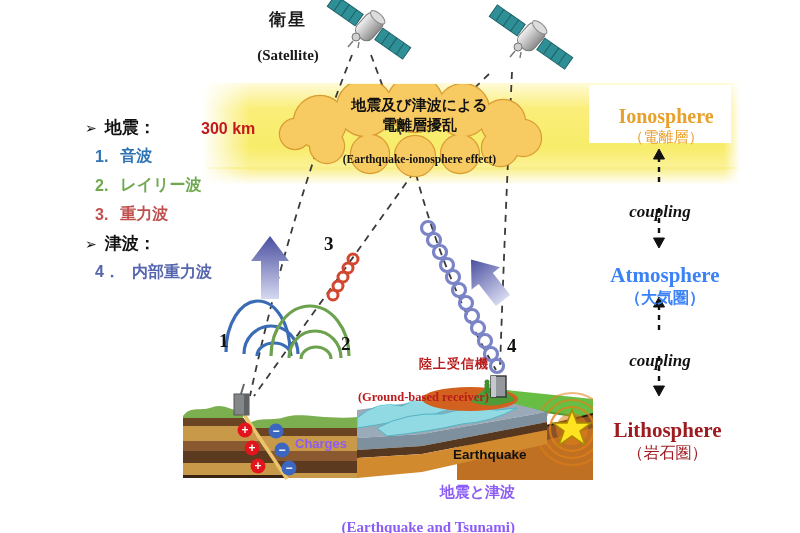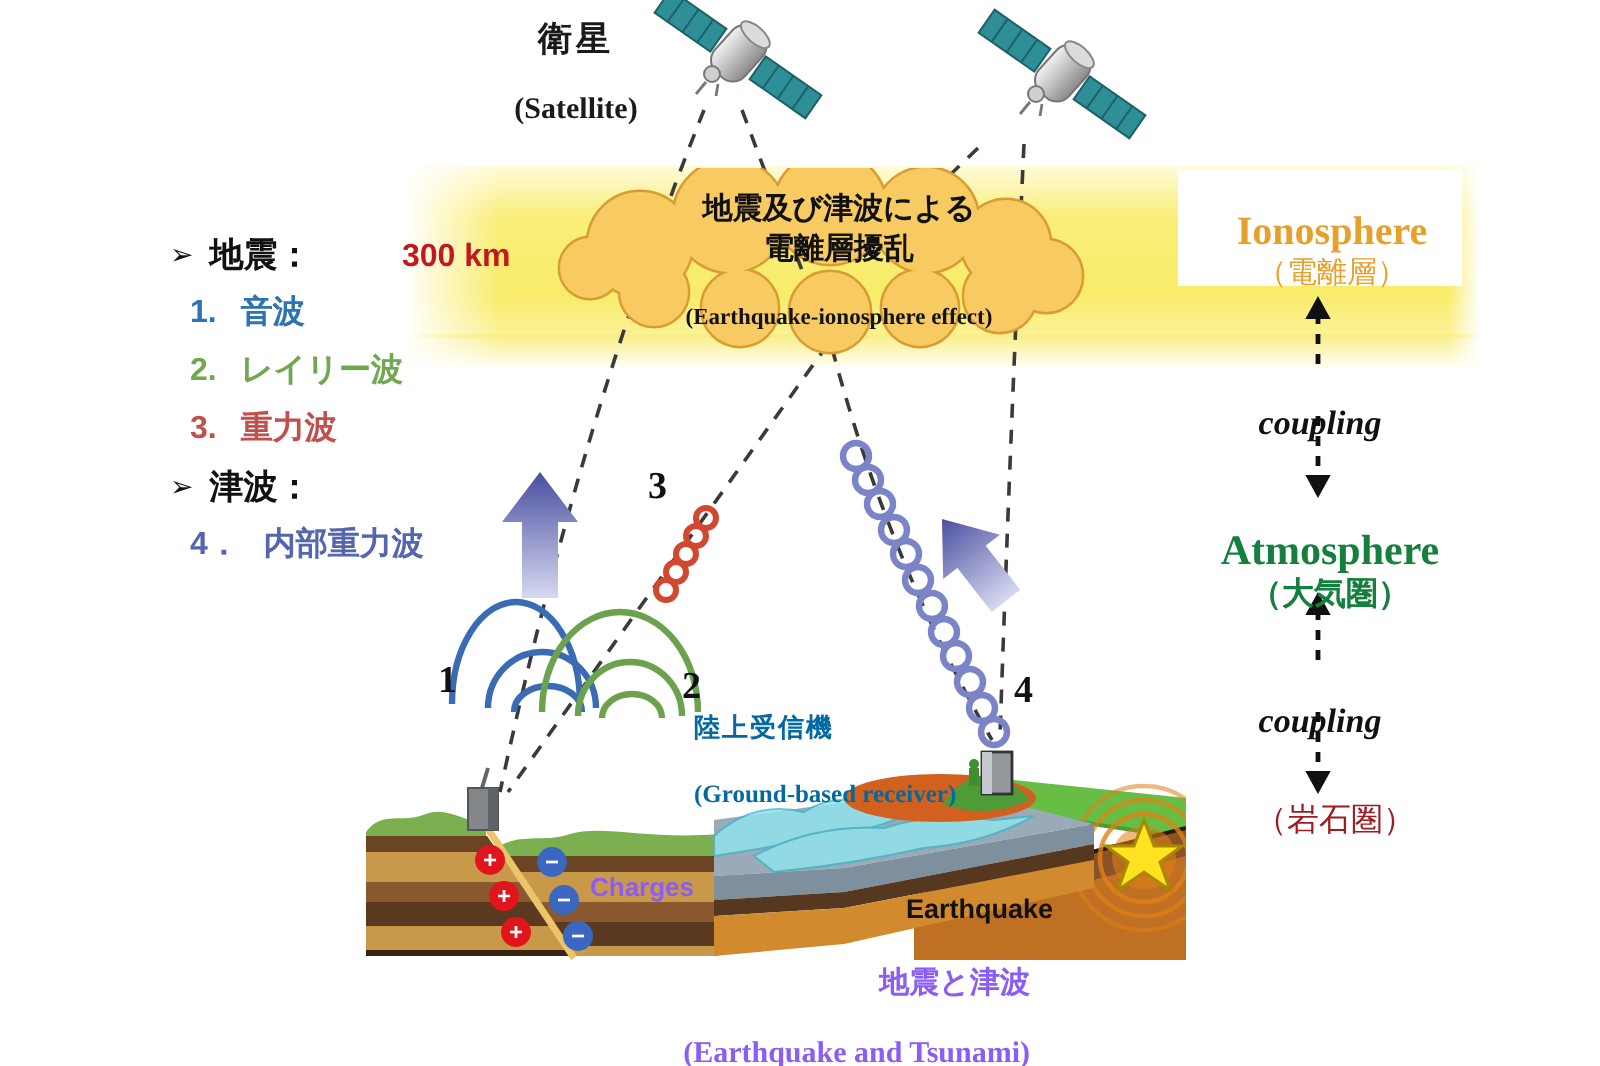--- a/index.html
+++ b/index.html
@@ -35,33 +35,33 @@
   .leg-head .bullet{font-size:14px;}
   .leg-item{display:flex;gap:12px;font-size:16px;font-weight:bold;height:29px;align-items:center;padding-left:10px;}
   .c-blue{color:#2e74b5;} .c-green{color:#6fa84f;} .c-red{color:#c0504d;} .c-violet{color:#5565ae;}
 
   #iono-text{left:589px;top:88px;width:154px;text-align:center;color:#e8a02c;line-height:1.2;}
   #iono-text .en{font-size:20px;}
   #iono-text .jp{font-size:15px;font-weight:normal;}
   .coupling{width:90px;text-align:center;color:#111;font-size:17px;font-style:italic;font-family:Liberation Serif, serif;}
   #coupling1{left:615px;top:186px;}
   #coupling2{left:615px;top:335px;}
-  #atmo-text{left:595px;top:246px;width:140px;text-align:center;color:#15803d;line-height:1.25;}
+  #atmo-text{left:595px;top:246px;width:140px;text-align:center;color:#3b82f6;line-height:1.25;}
   #atmo-text .en{font-size:21px;}
   #atmo-text .jp{font-size:16px;font-weight:bold;}
   #litho-text{left:595px;top:401px;width:145px;text-align:center;color:#9e1b20;line-height:1.25;}
   #litho-text .en{font-size:21px;}
   #litho-text .jp{font-size:16px;font-weight:normal;}
 
   .wavenum{font-family:"Liberation Serif","DejaVu Serif",serif;font-weight:bold;font-size:19px;color:#111;}
   #n1{left:219px;top:330px;} #n2{left:341px;top:333px;} #n3{left:324px;top:233px;} #n4{left:507px;top:335px;}
 
   #tect-note{left:220px;top:365px;color:#8f8f8f;font-size:10px;line-height:1.45;letter-spacing:.3px;}
   #charges-label{left:295px;top:436px;color:#8b5cf6;font-size:13px;font-weight:bold;}
-  #recv-label{left:347px;top:356px;width:142px;text-align:left;color:#0369a1;line-height:1.3;}
+  #recv-label{left:347px;top:356px;width:142px;text-align:right;color:#b91c1c;line-height:1.3;}
   #recv-label .jp{font-size:13px;font-weight:bold;letter-spacing:1px;}
   #recv-label .en{font-size:12.5px;}
   #eq-label{left:453px;top:447px;color:#111;font-size:13.5px;font-weight:bold;}
   #caption{left:275px;top:482px;width:240px;text-align:right;color:#8b5cf6;line-height:1.3;}
   #caption .jp{font-size:15px;font-weight:bold;}
   #caption .en{font-size:15px;}
 </style>
 </head>
 <body>
 
@@ -329,20 +329,21 @@
     <div class="en serifb">Ionosphere</div>
     <div class="jp">（電離層）</div>
   </div>
   <div id="coupling1" class="abs coupling serifb">coupling</div>
   <div id="atmo-text" class="abs">
     <div class="en serifb">Atmosphere</div>
     <div class="jp">（大気圏）</div>
   </div>
   <div id="coupling2" class="abs coupling serifb">coupling</div>
   <div id="litho-text" class="abs">
+    <div class="en serifb">Lithosphere</div>
     <div class="jp">（岩石圏）</div>
   </div>
 
   <div id="n1" class="abs wavenum">1</div>
   <div id="n2" class="abs wavenum">2</div>
   <div id="n3" class="abs wavenum">3</div>
   <div id="n4" class="abs wavenum">4</div>
 
   <div id="charges-label" class="abs">Charges</div>
 

